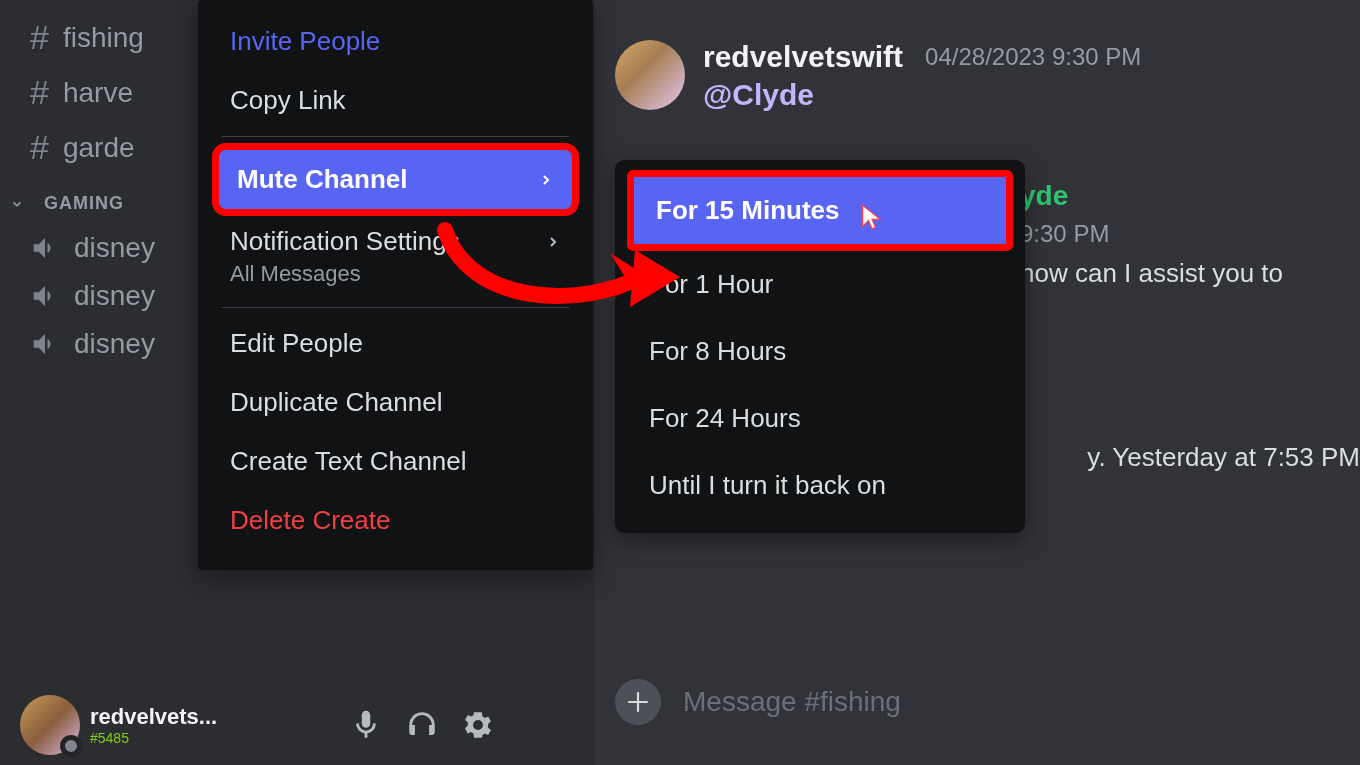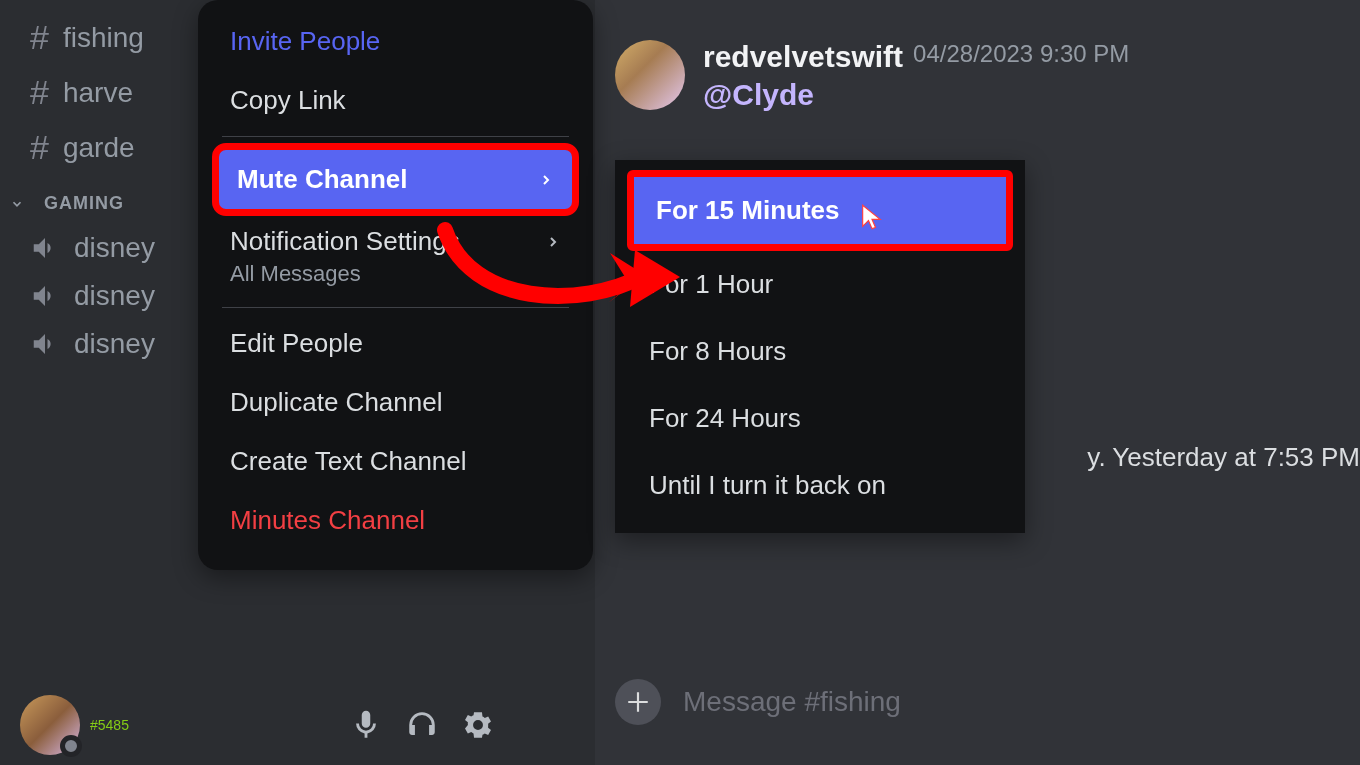--- a/index.html
+++ b/index.html
@@ -89,21 +89,21 @@
   .panel-icons { display: flex; gap: 22px; }
   .panel-icon { width: 34px; height: 34px; cursor: pointer; }
 
   
   .context-menu {
     position: absolute;
     left: 198px;
     top: 0;
     width: 395px;
     background: #111214;
-    border-radius: 20px;
+    border-radius: 4px;
     padding: 12px 14px 20px 14px;
     box-shadow: 0 8px 24px rgba(0,0,0,0.4);
   }
   .menu-item {
     padding: 14px 18px;
     font-size: 26px;
     color: #dbdee1;
     border-radius: 6px;
     cursor: pointer;
     display: flex;
@@ -131,21 +131,21 @@
   .notif-title { font-size: 26px; color: #dbdee1; display:flex; justify-content:space-between; align-items:center;}
   .notif-sub { font-size: 22px; color: #949ba4; margin-top: 4px; }
 
   
   .submenu {
     position: absolute;
     left: 615px;
     top: 160px;
     width: 410px;
     background: #111214;
-    border-radius: 0;
+    border-radius: 9px;
     padding: 10px 12px 14px 12px;
     box-shadow: 0 8px 24px rgba(0,0,0,0.4);
   }
   .sub-item {
     padding: 18px 22px;
     font-size: 26px;
     color: #dbdee1;
     border-radius: 6px;
     cursor: pointer;
   }
@@ -171,21 +171,21 @@
     gap: 18px;
     padding: 10px 20px;
   }
   .msg-avatar {
     width: 70px; height: 70px;
     border-radius: 50%;
     background: linear-gradient(135deg, #d4af6a 0%, #a67c52 40%, #e5c9f0 100%);
     flex-shrink: 0;
   }
   .msg-body { flex: 1; }
-  .msg-header { display: flex; align-items: flex-start; gap: 10px; }
+  .msg-header { display: flex; align-items: center; gap: 22px; }
   .msg-user { font-size: 30px; font-weight: 600; color: #f2f3f5; }
   .msg-time { font-size: 24px; color: #949ba4; }
   .mention { font-size: 30px; font-weight: 600; color: #c4b5fd; margin-top: 4px; }
   .reply-block {
     position: absolute;
     right: 0;
     top: 180px;
     width: 340px;
   }
   .reply-name { font-size: 28px; font-weight:600; color:#2dc770; }
@@ -265,20 +265,25 @@
     <div class="msg-avatar"></div>
     <div class="msg-body">
       <div class="msg-header">
         <span class="msg-user">redvelvetswift</span>
         <span class="msg-time">04/28/2023 9:30 PM</span>
       </div>
       <div class="mention">@Clyde</div>
     </div>
   </div>
   <div class="mention-highlight"></div>
+  <div class="reply-block">
+    <div class="reply-name">yde</div>
+    <div class="reply-time">9:30 PM</div>
+    <div class="reply-text">how can I assist you to</div>
+  </div>
   <div class="later">y. Yesterday at 7:53 PM</div>
 </div>
 
 <div class="sidebar">
   <div class="channel-item">
     <span class="hash">#</span>
     <span>fishing</span>
   </div>
   <div class="channel-item">
     <span class="hash">#</span>
@@ -314,20 +319,21 @@
       </svg>
     <span>disney</span>
   </div>
 </div>
 
 <div class="user-panel">
   <div class="avatar">
     <div class="status-dot"></div>
   </div>
   <div class="user-text">
+    <div class="user-name">redvelvets...</div>
     <div class="user-tag">#5485</div>
   </div>
   <div class="panel-icons">
     <svg class="panel-icon" viewBox="0 0 24 24" fill="#b5bac1">
         <path d="M12 14a3 3 0 003-3V5a3 3 0 00-6 0v6a3 3 0 003 3zm5-3a5 5 0 01-10 0H5a7 7 0 006 6.92V21h2v-3.08A7 7 0 0019 11h-2z"></path>
       </svg>
     <svg class="panel-icon" viewBox="0 0 24 24" fill="#b5bac1">
         <path d="M12 3a9 9 0 00-9 9v5a2 2 0 002 2h2v-7H5v0a7 7 0 0114 0v0h-2v7h2a2 2 0 002-2v-5a9 9 0 00-9-9z"></path>
       </svg>
     <svg class="panel-icon" viewBox="0 0 24 24" fill="#b5bac1">
@@ -363,21 +369,21 @@
   <div class="menu-item">
     <span>Edit People</span>
   </div>
   <div class="menu-item">
     <span>Duplicate Channel</span>
   </div>
   <div class="menu-item">
     <span>Create Text Channel</span>
   </div>
   <div class="menu-item danger">
-    <span>Minutes Channel</span>
+    <span>Delete Create</span>
   </div>
 </div>
 
 <div class="submenu">
   <div class="sub-item highlighted red-box">
     <span>For 15 Minutes</span>
     <svg class="cursor-icon" viewBox="0 0 24 24">
         <path fill="#fff" stroke="#ff4040" stroke-width="1" d="M4 2l0 18 5-5 3 7 3-1-3-7 7 0z"></path>
       </svg>
   </div>

